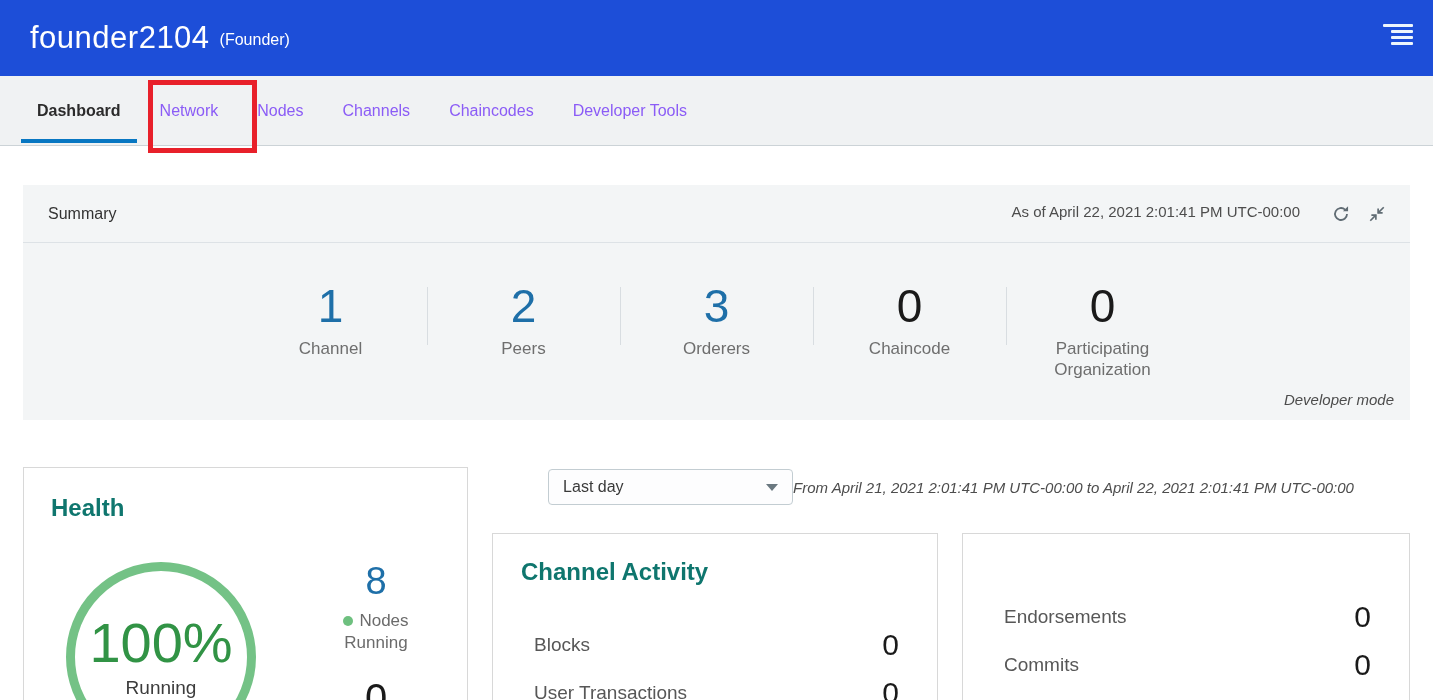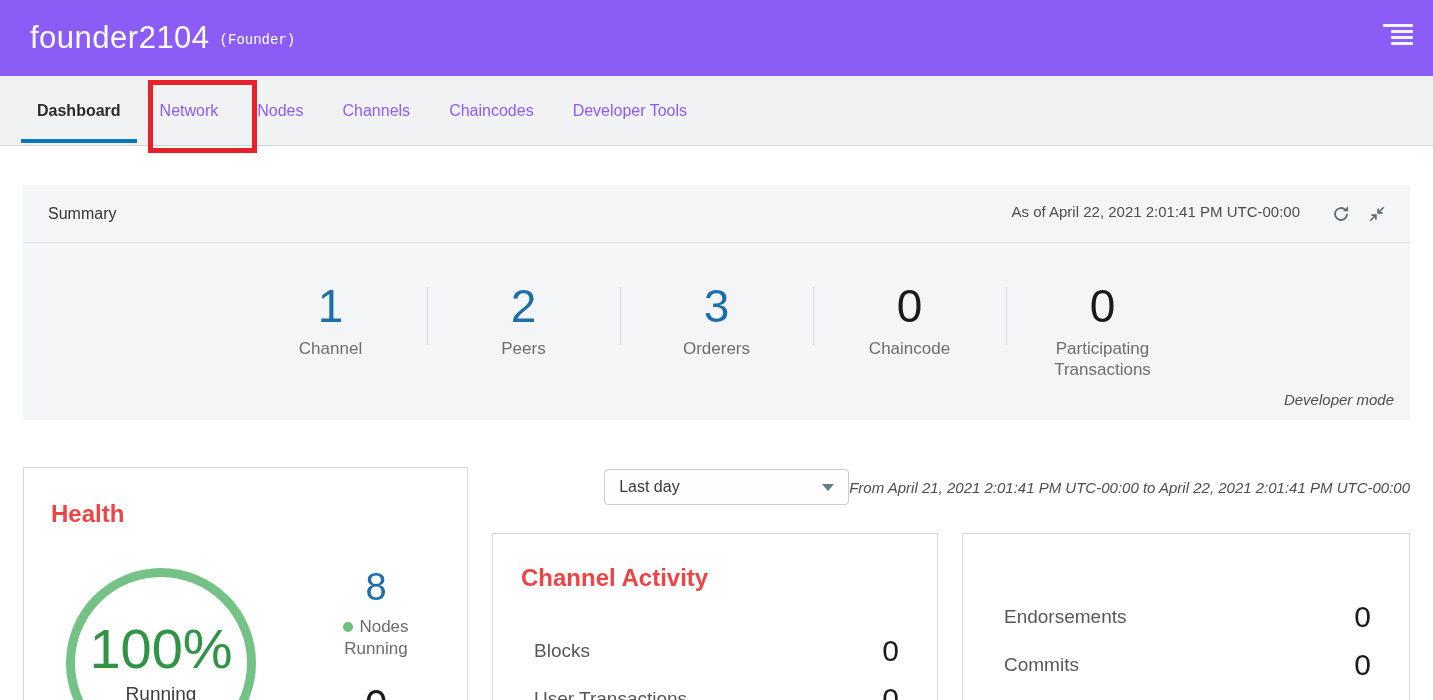--- a/index.html
+++ b/index.html
@@ -1,21 +1,21 @@
 <!DOCTYPE html>
 <html><head>
 <meta charset="utf-8">
 <style>
   * { margin:0; padding:0; box-sizing:border-box; }
   html,body { width:1433px; height:700px; overflow:hidden; background:#fff;
               font-family:"Liberation Sans", sans-serif; }
   .appbar { position:absolute; left:0; top:0; width:1433px; height:76px;
-            background:#8b5cf6; display:flex; align-items:center; }
+            background:#1d4ed8; display:flex; align-items:center; }
   .appbar .title { color:#fff; font-size:31px; margin-left:30px; letter-spacing:.5px; }
-  .appbar .role  { color:#fff; font-size:14px; margin-left:10px; position:relative; top:2px;font-family:Liberation Mono, monospace; }
+  .appbar .role  { color:#fff; font-size:16px; margin-left:10px; position:relative; top:2px; }
   .menu-icon { position:absolute; right:20px; top:24px; width:30px; height:22px; cursor:pointer; }
   .menu-icon .bar { position:absolute; right:0; height:3px; background:#eef6fc; border-radius:1px; }
   .menu-icon .b1 { top:0;  width:30px; }
   .menu-icon .b2 { top:6px;  width:22px; }
   .menu-icon .b3 { top:12px; width:22px; }
   .menu-icon .b4 { top:18px; width:22px; }
 
   .tabbar { position:absolute; left:0; top:76px; width:1433px; height:70px;
             background:#f0f2f3; border-bottom:1px solid #ccd3d7;
             display:flex; align-items:stretch; padding-left:21px; }
@@ -45,36 +45,36 @@
   .stat-value.v-blue { color:#1e6fa8; }
   .stat-value.v-dark { color:#1a1a1a; }
   .stat-label { font-size:17px; color:#6e6e6e; margin-top:9px; line-height:1.25;
                 padding:0 24px; }
   .dev-mode { position:absolute; right:16px; bottom:12px; font-style:italic;
               font-size:15px; color:#4c4c4c; }
 
   .content { position:absolute; left:23px; top:467px; width:1387px; height:233px; }
   .card { background:#fff; border:1px solid #d8d8d8; position:absolute; }
   .health-card { left:0; top:0; width:445px; height:300px; padding:26px 0 0 27px; }
-  .card-title { font-size:24px; font-weight:bold; color:#ef4444;margin-top:6px; }
+  .card-title { font-size:24px; font-weight:bold; color:#0f766e; }
   .health-body { display:flex; margin-top:40px; }
   .ring { width:190px; height:190px; border:9px solid #74c286; border-radius:50%;
           margin-left:15px; display:flex; flex-direction:column; align-items:center;
           justify-content:center; }
   .pct { font-size:56px; color:#319345; line-height:1; }
   .pct-cap { font-size:19px; color:#3c3c3c; margin-top:6px; }
   .health-stats { margin-left:60px; width:120px; text-align:center; }
   .hs-value { font-size:38px; color:#1e6fa8; line-height:1; }
   .hs-line { margin-top:10px; font-size:17px; color:#6b6b6b; line-height:1.3; }
   .dot { display:inline-block; width:10px; height:10px; border-radius:50%;
          background:#6ec07f; margin-right:6px; }
   .hs-value2 { font-size:40px; color:#1a1a1a; margin-top:24px; line-height:1; }
 
   .controls { position:absolute; left:469px; top:2px; right:0; height:36px;
-              display:flex; align-items:center; justify-content:flex-end; }
+              display:flex; align-items:center; justify-content:center; }
   .select { width:245px; height:36px; border:1px solid #c3cdd2; border-radius:4px;
             background:#fdfdfe; display:flex; align-items:center; padding:0 14px;
             cursor:pointer; }
   .select-label { font-size:16px; color:#3a3a3a; }
   .caret { margin-left:auto; width:0; height:0; border-left:6px solid transparent;
            border-right:6px solid transparent; border-top:7px solid #6a7880; }
   .range-text { font-style:italic; font-size:15px; color:#4d4d4d; }
 
   .activity-card { top:66px; width:446px; height:240px; padding:24px 0 0 28px; }
   .channel-card { left:469px; }
@@ -143,21 +143,21 @@
     <div class="stat">
       <div class="stat-value v-blue">3</div>
       <div class="stat-label">Orderers</div>
     </div>
     <div class="stat">
       <div class="stat-value v-dark">0</div>
       <div class="stat-label">Chaincode</div>
     </div>
     <div class="stat">
       <div class="stat-value v-dark">0</div>
-      <div class="stat-label">Participating Transactions</div>
+      <div class="stat-label">Participating Organization</div>
     </div>
   </div>
   <div class="dev-mode">Developer mode</div>
 </div>
 
 <div class="content">
 
   <div class="card health-card">
     <div class="card-title">Health</div>
     <div class="health-body">

